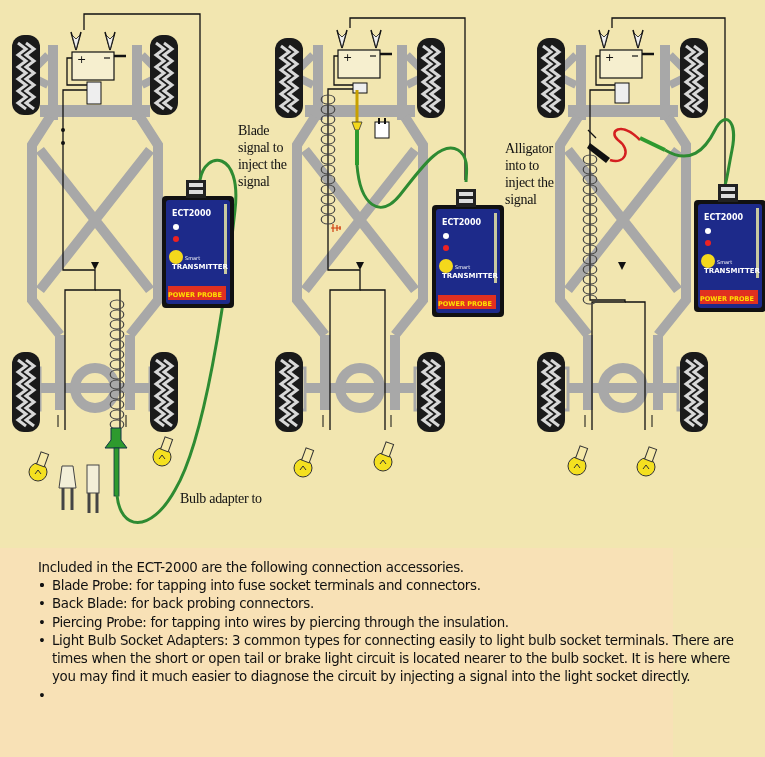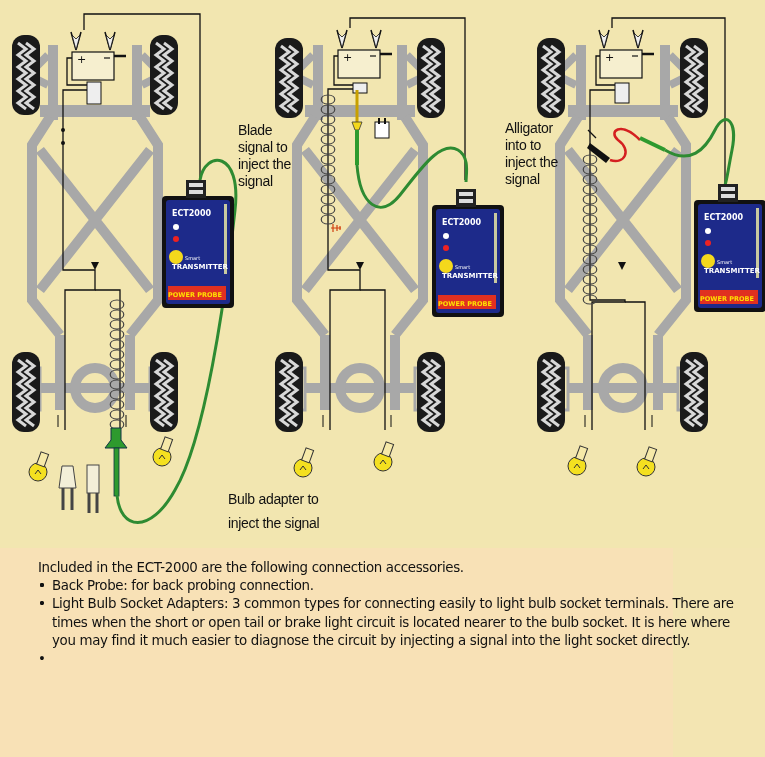--- a/index.html
+++ b/index.html
@@ -1,19 +1,19 @@
 <!DOCTYPE html>
 <html><head>
 <meta charset="utf-8">
 <style>
   html,body{margin:0;padding:0;}
   body{width:765px;height:757px;background:#f3e5b2;overflow:hidden;position:relative;font-family:"DejaVu Sans",sans-serif;}
   #diagram{position:absolute;left:0;top:0;width:765px;height:548px;background:#f2e6b0;}
   #notes{position:absolute;left:0;top:548px;width:673px;height:209px;background:#f8e1b6;}
-  .caption{position:absolute;font-family:Liberation Sans, sans-serif;font-size:14px;line-height:17px;color:#111;letter-spacing:-0.3px;}
+  .caption{position:absolute;font-family:Liberation Serif, serif;font-size:14px;line-height:17px;color:#111;letter-spacing:-0.3px;}
   #notes .intro{position:absolute;left:38px;top:12px;font-size:13.4px;color:#111;letter-spacing:-0.35px;font-family:"DejaVu Sans",sans-serif;}
   #notes ul{position:absolute;left:38px;top:29px;margin:0;padding:0;list-style:none;width:700px;}
   #notes li{position:relative;padding-left:14px;font-size:13.4px;line-height:18.3px;color:#111;letter-spacing:-0.35px;}
   #notes li .bullet{position:absolute;left:0;top:0;}
   .dev-label{font-family:"DejaVu Sans",sans-serif;font-weight:bold;}
 </style>
 </head>
 <body>
 
 <div id="diagram">
@@ -177,35 +177,34 @@
     </g>
   </svg>
 
   
   <div class="caption" style="left:238px;top:122px;">
     <div>Blade</div>
     <div>signal to</div>
     <div>inject the</div>
     <div>signal</div>
   </div>
-  <div class="caption" style="left:505px;top:120px;">
+  <div class="caption" style="left:505px;top:140px;">
     <div>Alligator</div>
     <div>into to</div>
     <div>inject the</div>
     <div>signal</div>
   </div>
-  <div class="caption" style="left:180px;top:487px;line-height:24px;margin-left:48px;">
+  <div class="caption" style="left:180px;top:487px;line-height:24px;">
     <div>Bulb adapter to</div>
-    <div>inject the signal</div>
   </div>
 </div>
 
 <div id="notes">
   <div class="intro">Included in the ECT-2000 are the following connection accessories.</div>
   <ul>
     <li><span class="bullet">•</span></li>
-    <li><span class="bullet">•</span></li>
-    <li><span class="bullet">•</span><span>Back Probe: for back probing connection.</span></li>
-    <li><span class="bullet">•</span></li>
+    <li><span class="bullet">•</span><span>Blade Probe: for tapping into fuse socket terminals and connectors.</span></li>
+    <li><span class="bullet">•</span><span>Back Blade: for back probing connectors.</span></li>
+    <li><span class="bullet">•</span><span>Piercing Probe: for tapping into wires by piercing through the insulation.</span></li>
     <li><span class="bullet">•</span><span>Light Bulb Socket Adapters: 3 common types for connecting easily to light bulb socket terminals. There are times when the short or open tail or brake light circuit is located nearer to the bulb socket. It is here where you may find it much easier to diagnose the circuit by injecting a signal into the light socket directly.</span></li>
     <li><span class="bullet">•</span></li>
   </ul>
 </div>
 
 </body></html>

